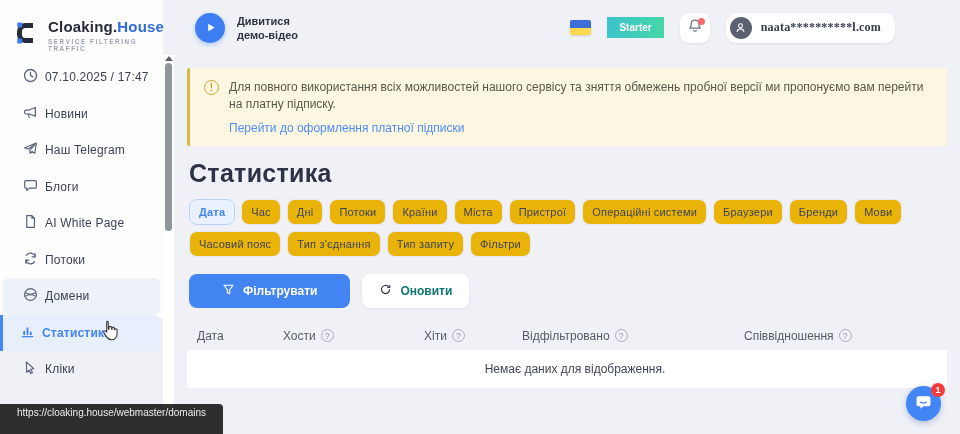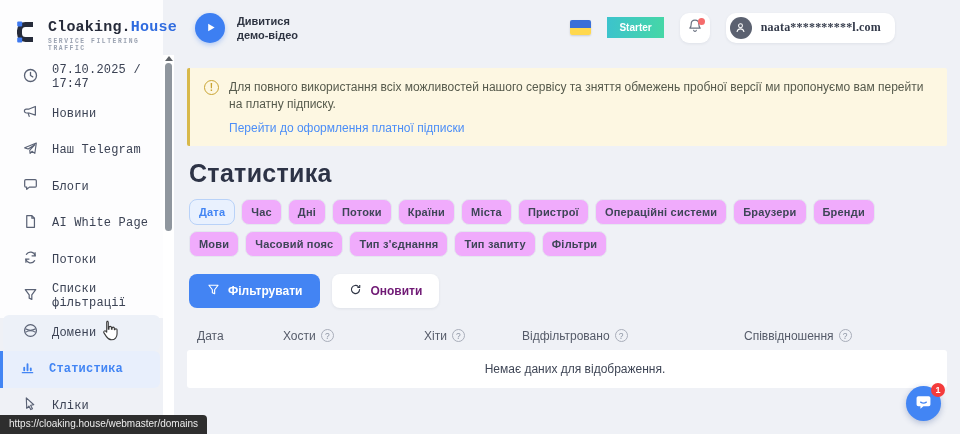--- a/index.html
+++ b/index.html
@@ -7,31 +7,31 @@
   body {
     font-family: "Liberation Sans", sans-serif;
     background: #eff1f6;
     position: relative;
     color: #333a4a;
   }
 
   
   .sidebar {
     position: absolute; left: 0; top: 0; width: 163px; height: 318px;
-    background: #fdfdfe; z-index: 2; font-family: Liberation Mono, monospace;
+    background: #fdfdfe; z-index: 2;
   }
   .logo-row { display: flex; align-items: center; gap: 8px; padding: 14px 0 0 14px; height: 55px; }
   .logo-text .brand-line { font-size: 15px; font-weight: 800; letter-spacing: .2px; }
   .brand-primary { color: #262b3a; }
   .brand-accent { color: #2f6bdf; }
   .brand-tagline { font-size: 6.3px; letter-spacing: 1.6px; color: #9aa2b1; font-weight: 700; margin-top: 2px; }
 
   .menu { margin-top: 4px; }
   .menu-item {
-    display: flex; align-items: center; gap: 14px;
+    display: flex; align-items: center; gap: 7px;
     height: 36.5px; padding-left: 20px; margin: 0 3px;
     font-size: 12px; font-weight: 500; color: #3b4254; letter-spacing: .2px;
     border-radius: 6px; cursor: pointer;
   }
   .menu-item svg { flex: 0 0 auto; color: #5a6275; }
   .menu-item.hovered { background: #edf1f8; }
   .menu-item.active {
     background: #e8effc; color: #4285f4; font-weight: 700;
     margin-left: 0; border-left: 3px solid #4285f4; padding-left: 17px;
     border-radius: 0 6px 6px 0;
@@ -107,35 +107,35 @@
     border: 1.4px solid #c9a433; color: #c9a433; font-size: 10px; font-weight: 700;
     display: flex; align-items: center; justify-content: center; margin-top: 1px;
   }
   .banner-text { font-size: 12px; line-height: 16.5px; color: #565a4c; max-width: 720px; }
   .banner-link { display: inline-block; margin: 9px 0 0 25px; font-size: 12px; color: #4c8ef7; text-decoration: none; cursor: pointer; text-align: center; }
 
   .page-title { font-size: 25px; font-weight: 800; color: #2d3346; letter-spacing: .3px; margin: 2px 0 11px 2px; }
 
   .tabs { display: flex; flex-wrap: wrap; gap: 6px; width: 737px; margin-left: 2px; }
   .tab {
-    border: 1px solid #e4e7ef; background: #f0abfc; color: #3e4557; cursor: pointer;
-    font-size: 11px; font-weight: 700; padding: 6px 9px; border-radius: 8px; letter-spacing: .2px;
+    border: 1px solid #e4e7ef; background: #eab308; color: #3e4557; cursor: pointer;
+    font-size: 11px; font-weight: 400; padding: 6px 9px; border-radius: 8px; letter-spacing: .2px;
     font-family: "Liberation Sans", sans-serif;
   }
   .tab.active { background: #e9f1fe; border-color: #b9d2f8; color: #4285f4; font-weight: 700; }
 
   .actions { display: flex; gap: 12px; margin: 17px 0 0 2px; }
   .btn-filter {
     display: inline-flex; align-items: center; gap: 8px; border: none; cursor: pointer;
     background: #4384f3; color: #fff; font-size: 12px; font-weight: 700;
-    padding: 9px 18px; border-radius: 8px; font-family: "Liberation Sans", sans-serif;
+    padding: 9px 33px; border-radius: 8px; font-family: "Liberation Sans", sans-serif;
   }
   .btn-refresh {
     display: inline-flex; align-items: center; gap: 8px; border: none; cursor: pointer;
-    background: #fff; color: #701a75; font-size: 12px; font-weight: 700;
+    background: #fff; color: #0f766e; font-size: 12px; font-weight: 700;
     padding: 9px 17px; border-radius: 8px; box-shadow: 0 1px 3px rgba(40,50,80,.08);
     font-family: "Liberation Sans", sans-serif;
   }
 
   .table { margin-top: 13px; width: 760px; }
   .thead { display: flex; align-items: center; height: 29px; font-size: 12px; color: #555b69; }
   .th { display: flex; align-items: center; gap: 5px; padding-left: 10px; }
   .th.c0 { width: 86px; }
   .th.c1 { width: 141px; }
   .th.c2 { width: 98px; }
@@ -146,23 +146,23 @@
     font-size: 8.5px; display: inline-flex; align-items: center; justify-content: center; cursor: pointer;
   }
   .empty-row {
     height: 38px; background: #fff; border-radius: 3px;
     display: flex; align-items: center; justify-content: center;
     font-size: 12px; color: #3f4656; padding-left: 16px;
   }
 
   
   .statusbar {
-    position: absolute; left: 0; bottom: 0; height: 19px; z-index: 20;
+    position: absolute; left: 0; bottom: 0; height: 30px; z-index: 20;
     background: #2e2e2e; color: #ececec; font-size: 10px; line-height: 17px;
-    padding: 0 9px; border-top-right-radius: 4px; white-space: nowrap;
+    padding: 0 17px; border-top-right-radius: 4px; white-space: nowrap;
   }
   .chat-fab {
     position: absolute; right: 19px; bottom: 13px; width: 35px; height: 35px; z-index: 20;
     border-radius: 50%; background: #4285f4; border: none; cursor: pointer;
     display: flex; align-items: center; justify-content: center;
     box-shadow: 0 2px 6px rgba(40,70,140,.3);
   }
   .chat-badge {
     position: absolute; top: -3px; right: -4px; width: 14px; height: 14px; border-radius: 50%;
     background: #f43b3b; color: #fff; font-size: 9px; font-weight: 700;
@@ -222,26 +222,20 @@
           </svg></span>
       <span>AI White Page</span>
     </div>
     <div class="menu-item">
       <span><svg width="15" height="15" viewBox="0 0 16 16">
             <path d="M13 6.2a5.2 5.2 0 0 0-9.4-1.6M3 9.8a5.2 5.2 0 0 0 9.4 1.6" fill="none" stroke="currentColor" stroke-width="1.3" stroke-linecap="round"></path>
             <path d="M12.9 2.4v3.8H9.2" fill="none" stroke="currentColor" stroke-width="1.3" stroke-linejoin="round"></path>
             <path d="M3.1 13.6V9.8h3.7" fill="none" stroke="currentColor" stroke-width="1.3" stroke-linejoin="round"></path>
           </svg></span>
       <span>Потоки</span>
-    </div>
-    <div class="menu-item">
-      <span><svg width="15" height="15" viewBox="0 0 16 16">
-            <path d="M2.4 2.8h11.2L9.4 8.3v4.9l-2.8-1.3V8.3z" fill="none" stroke="currentColor" stroke-width="1.3" stroke-linejoin="round"></path>
-          </svg></span>
-      <span>Списки фільтрації</span>
     </div>
     <div class="menu-item hovered">
       <span><svg width="15" height="15" viewBox="0 0 16 16">
             <circle cx="8" cy="8" r="6.3" fill="none" stroke="currentColor" stroke-width="1.3"></circle>
             <path d="M2.6 6.2c3.2 1.8 7.6 1.8 10.8 0M2.6 9.8c3.2-1.8 7.6-1.8 10.8 0" fill="none" stroke="currentColor" stroke-width="1.2"></path>
           </svg></span>
       <span>Домени</span>
     </div>
     <div class="menu-item active">
       <span><svg width="15" height="15" viewBox="0 0 16 16">

